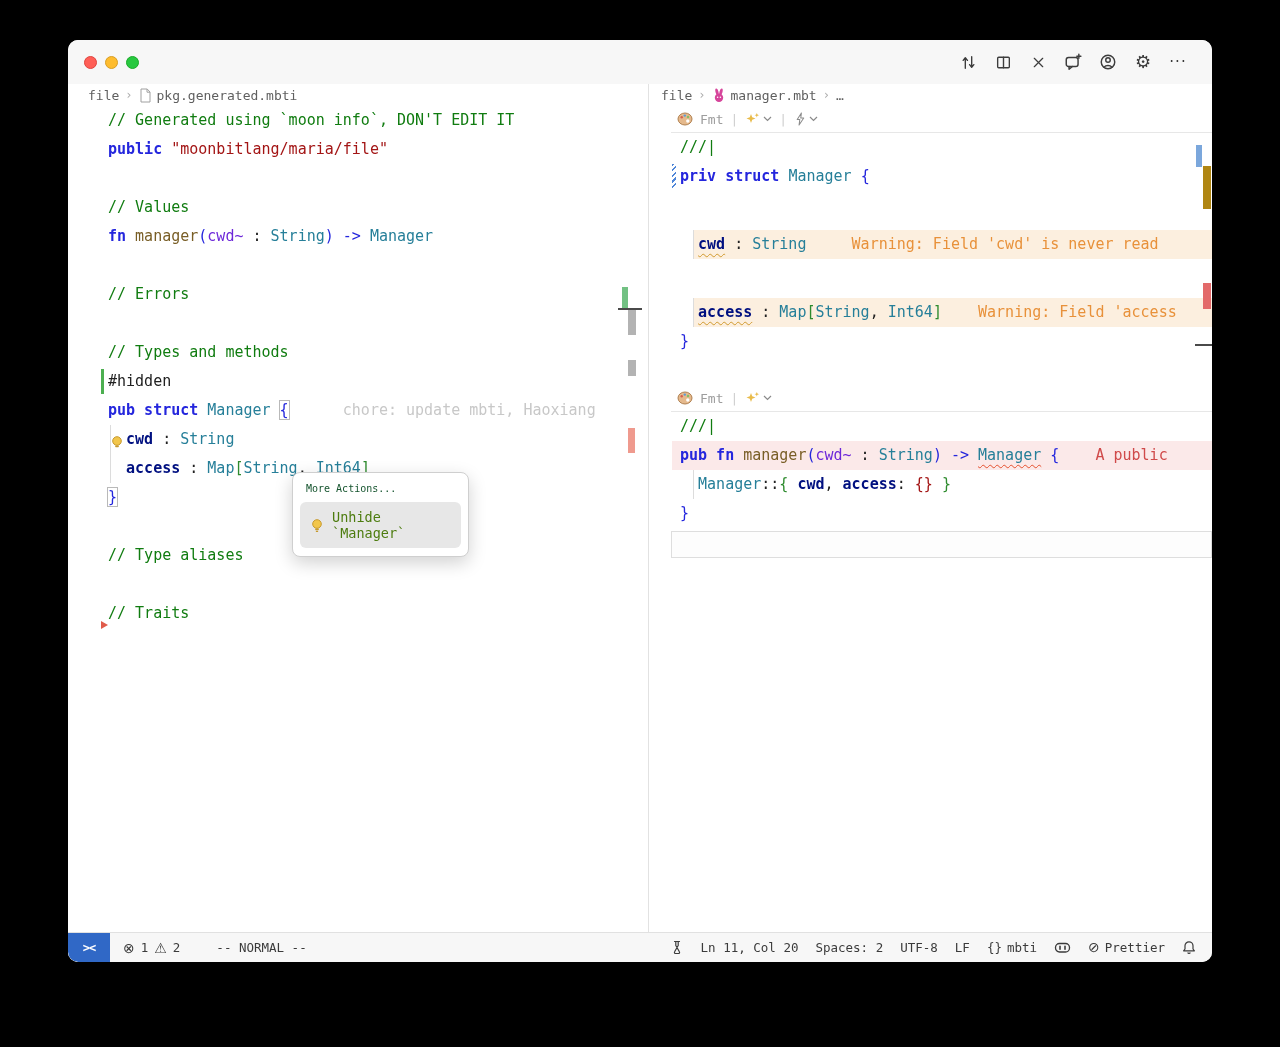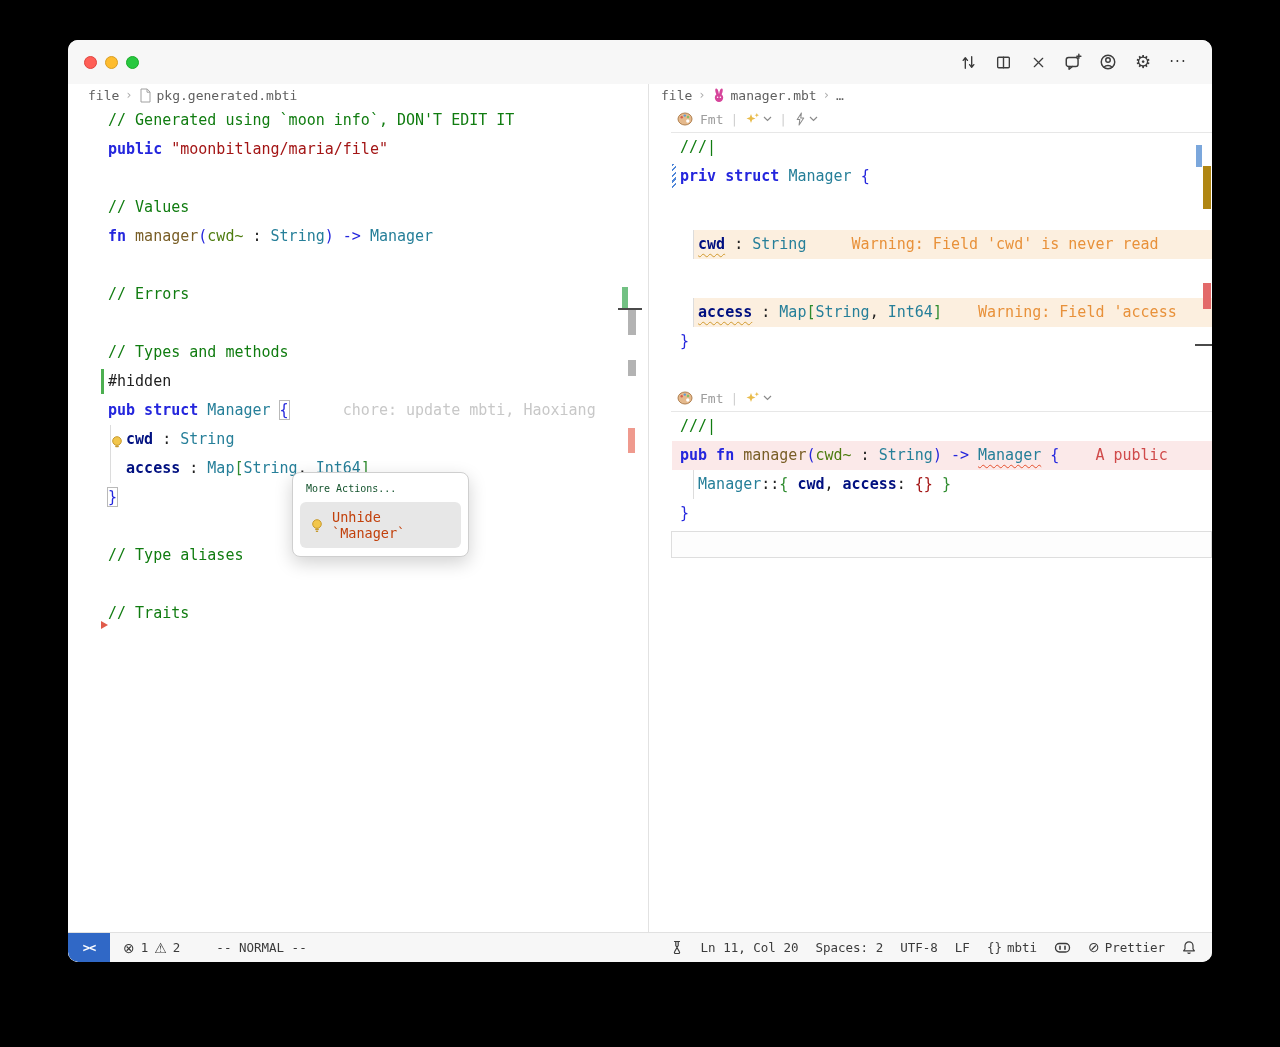--- a/index.html
+++ b/index.html
@@ -34,21 +34,21 @@
   .rp .line { margin-left:23px; padding-left:8px; }
   .rp .line.bg-warn { background:linear-gradient(to right, transparent 22px, #fcefdf 22px);margin-top:39px; }
   .rp .line.bg-error { background:#fbe9e9; }
   .line.guide::before { content:""; position:absolute; top:0; bottom:0; width:1px; background:#dcdcdc; }
   .lp .line.guide::before { left:42px; }
   .rp .line.guide::before { left:21px; }
   
   .tk-kw { color:#2426dd; font-weight:600; }
   .tk-type { color:#267f99; }
   .tk-func { color:#795e26; }
-  .tk-param { color:#4d7c0f; }
+  .tk-param { color:#6d28d9; }
   .tk-field { color:#001080; font-weight:600; }
   .tk-string { color:#a31515; }
   .tk-comment { color:#107c10; }
   .tk-plain { color:#212121; }
   .tk-brace { color:#2426dd; }
   .tk-op { color:#2426dd; }
   .tk-punct-green { color:#2e8b2e; }
   .tk-ghost { color:#c8c8c8; }
   .tk-warn { color:#e8913a; }
   .tk-error { color:#d04a4a; }
@@ -69,21 +69,21 @@
   .hr { height:1px; background:#e7e7e7; margin-left:22px; }
   .empty-box { height:27px; border:1px solid #dedede; margin:3px 0 0 22px; background:#fdfdfd; }
   
   .mk { position:absolute; }
   
   .popup { position:absolute; left:224px; top:388px; width:177px; background:#fff;
            border:1px solid #cfcfcf; border-radius:8px; box-shadow:0 6px 18px rgba(0,0,0,.18);
            z-index:50; padding:9px 7px 8px 7px; }
   .popup-title { font-size:10px; color:#14532d; padding:1px 5px 8px 6px; }
   .popup-item { display:flex; align-items:center; gap:8px; background:#e7e7e7; border-radius:6px;
-                padding:7px 10px; font-size:13.5px; color:#c2410c; cursor:default; }
+                padding:7px 10px; font-size:13.5px; color:#4d7c0f; cursor:default; }
   
   .statusbar { position:absolute; bottom:0; left:0; right:0; height:30px; background:#f7f7f7;
                border-top:1px solid #e1e1e1; display:flex; align-items:center;
                font-size:12.5px; color:#3b3b3b; }
   .remote { width:42px; height:100%; background:#3068c6; color:#fff; display:flex; align-items:center;
             justify-content:center; font-weight:700; font-size:12px; letter-spacing:-1px;
             border-bottom-left-radius:10px; }
   .sb-item { display:flex; align-items:center; gap:5px; white-space:pre; cursor:default; }
   .problems { margin-left:13px; display:flex; align-items:center; gap:6px; }
   .vim { margin-left:36px; }

